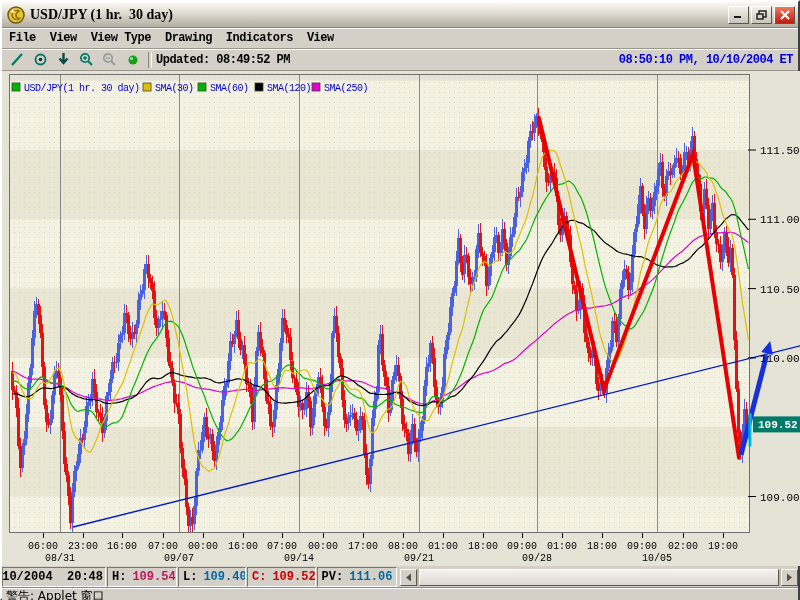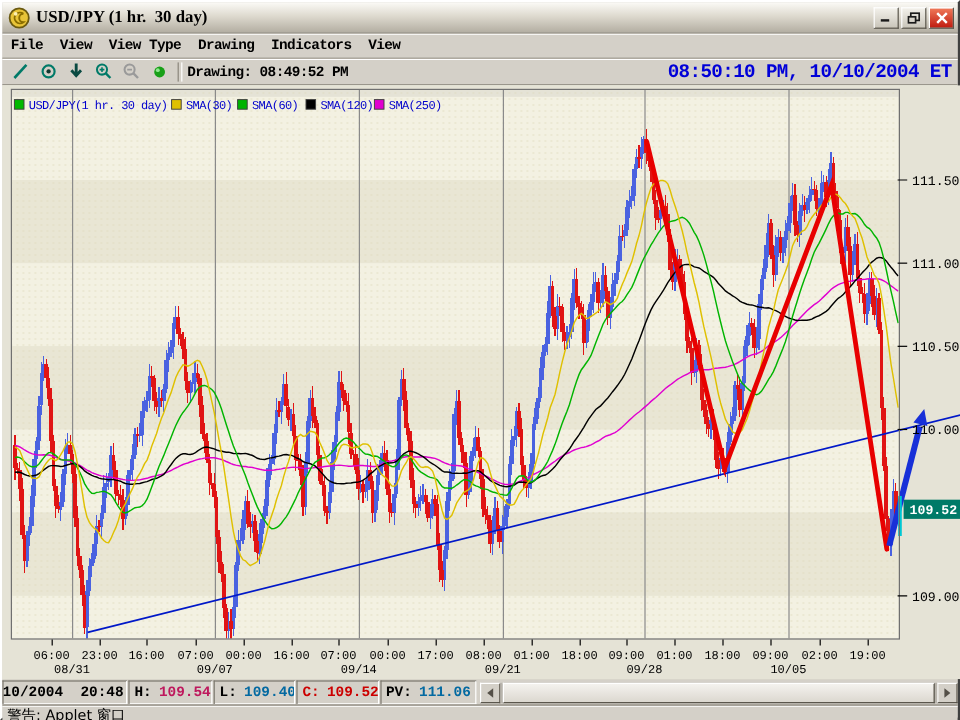--- a/index.html
+++ b/index.html
@@ -40,21 +40,21 @@
   .menu-item{padding:4px 7px;white-space:pre;cursor:default;}
   
   .toolbar{
     height:21px;flex:0 0 21px;display:flex;align-items:center;
     background:#d4d0c8;border-bottom:1px solid #9a968c;
     box-shadow:inset 0 1px 0 #ffffff;padding-left:4px;
   }
   .tool-btn{width:23px;height:19px;display:flex;align-items:center;justify-content:center;}
   .tool-sep{width:2px;height:16px;margin:0 4px;border-left:1px solid #8a867c;border-right:1px solid #ffffff;}
   .updated-text{font-size:12px;font-weight:bold;color:#000;white-space:pre;letter-spacing:-0.5px;}
-  .clock-text{margin-left:auto;padding-right:5px;font-size:16px;font-weight:bold;color:#0000d8;white-space:pre;letter-spacing:-0.5px;}
+  .clock-text{margin-left:auto;padding-right:5px;font-size:12px;font-weight:bold;color:#0000d8;white-space:pre;letter-spacing:-0.5px;}
   
   .chart-panel{flex:0 0 495px;position:relative;background:#e5e3d6;}
   .chart-panel svg{display:block;}
   
   .statusbar{
     height:20px;flex:0 0 20px;display:flex;align-items:stretch;
     background:#d4d0c8;padding-top:1px;
   }
   .status-cell{
     box-sizing:border-box;border:1px solid;border-color:#7a766c #ffffff #ffffff #7a766c;
@@ -155,21 +155,21 @@
         <path d="M9.2,9.2 L13,13" stroke="#9a9a9a" stroke-width="2"></path>
       </svg>
     </div>
     <div class="tool-btn">
       <svg width="12" height="12" viewBox="0 0 12 12">
         <circle cx="6" cy="6" r="4.5" fill="#18a018"></circle>
         <circle cx="4.5" cy="4.5" r="1.6" fill="#90e890"></circle>
       </svg>
     </div>
     <div class="tool-sep"></div>
-    <span class="updated-text">Drawing: 08:49:52 PM</span>
+    <span class="updated-text">Updated: 08:49:52 PM</span>
     <span class="clock-text">08:50:10 PM, 10/10/2004 ET</span>
   </div>
 
   <div class="chart-panel">
     <svg id="chart-svg" width="800" height="495" viewBox="0 66 800 495">
         <rect x="0" y="66" width="800" height="495" fill="#e5e3d6"></rect>
         <defs>
           <clipPath id="plotclip">
             <rect x="8" y="70" width="739" height="457"></rect>
           </clipPath>

